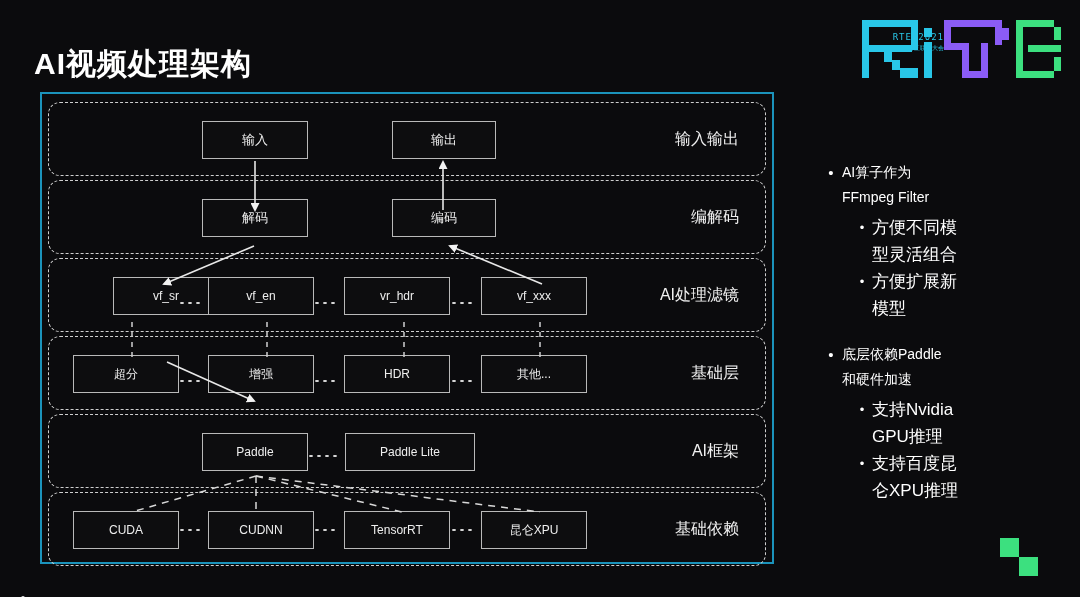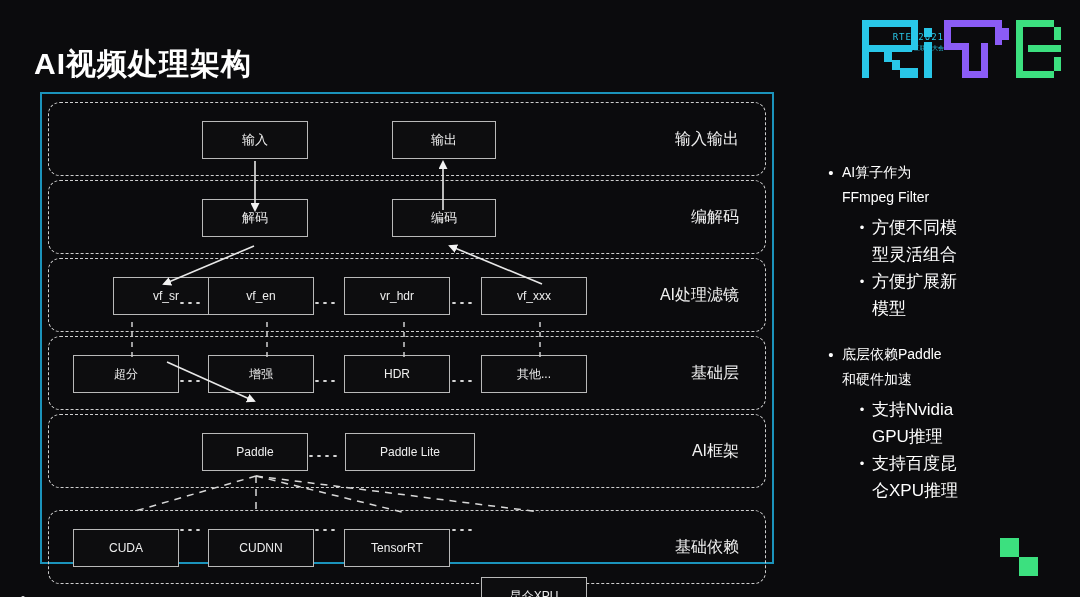--- a/index.html
+++ b/index.html
@@ -133,25 +133,25 @@
           <div class="node" style="left: 159px; width: 106px; top: 18px;">增强</div>
           <div class="node" style="left: 295px; width: 106px; top: 18px;">HDR</div>
           <div class="node" style="left: 432px; width: 106px; top: 18px;">其他...</div>
           <div class="row-label">基础层</div>
         </div>
         <div class="row" style="top: 316px; height: 74px;">
           <div class="node" style="left: 153px; width: 106px; top: 18px;">Paddle</div>
           <div class="node" style="left: 296px; width: 130px; top: 18px;">Paddle Lite</div>
           <div class="row-label">AI框架</div>
         </div>
-        <div class="row" style="top: 412px; height: 74px;">
+        <div class="row" style="top: 394px; height: 74px;">
           <div class="node" style="left: 24px; width: 106px; top: 18px;">CUDA</div>
           <div class="node" style="left: 159px; width: 106px; top: 18px;">CUDNN</div>
           <div class="node" style="left: 295px; width: 106px; top: 18px;">TensorRT</div>
-          <div class="node" style="left: 432px; width: 106px; top: 18px; margin-top: 48px;">昆仑XPU</div>
+          <div class="node" style="left: 432px; width: 106px; top: 18px;">昆仑XPU</div>
           <div class="row-label">基础依赖</div>
         </div>
       </div>
 
     <svg class="wires">
       <defs>
         <marker id="ah" markerWidth="9" markerHeight="9" refX="7" refY="4.5" orient="auto" markerUnits="userSpaceOnUse">
           <path d="M0,0 L9,4.5 L0,9 z" fill="#f2f2f2"></path>
         </marker>
       </defs>

